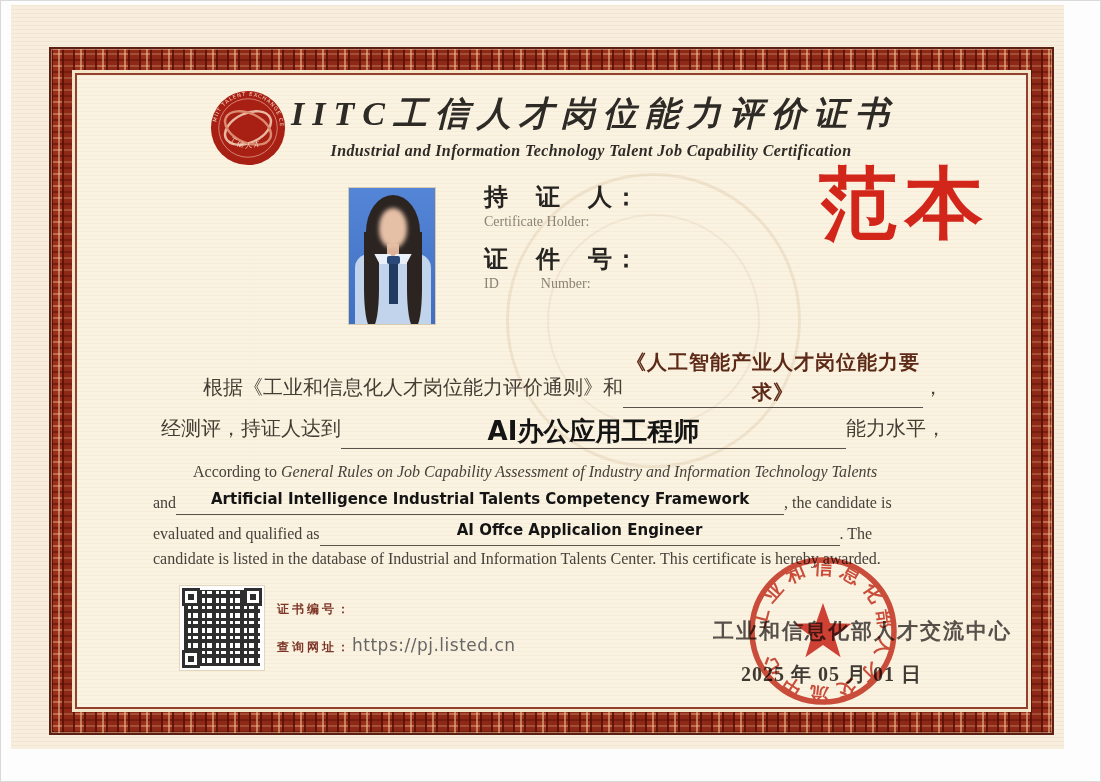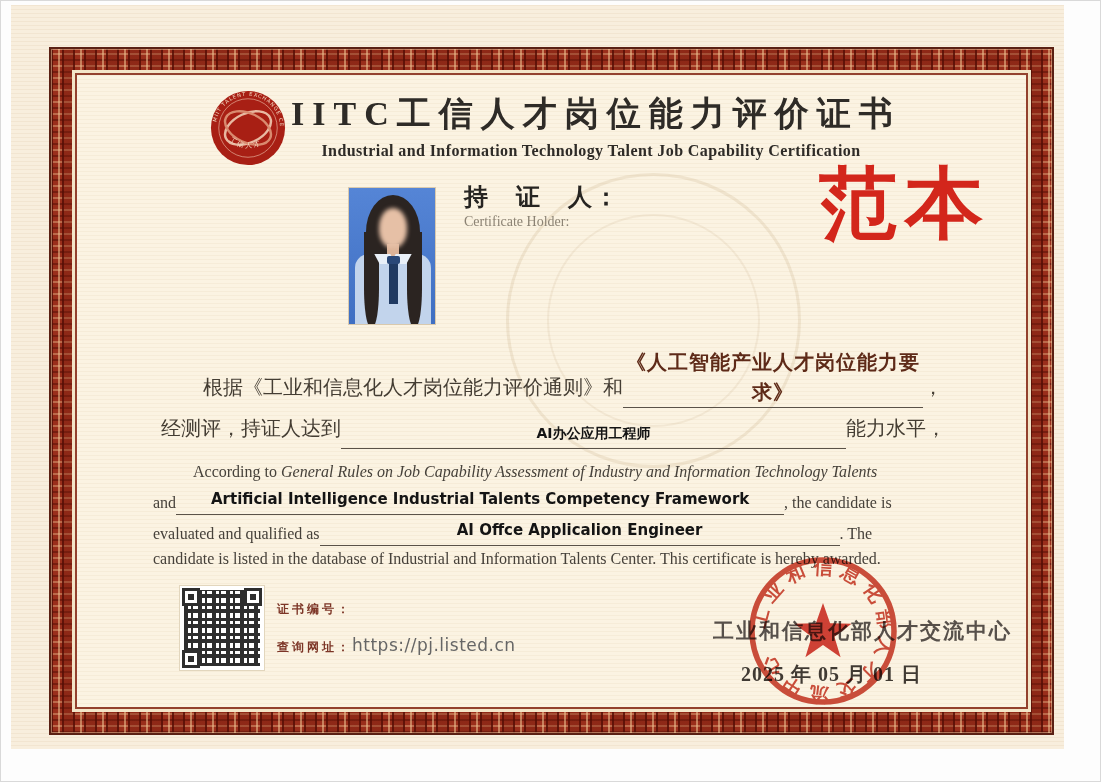--- a/index.html
+++ b/index.html
@@ -34,21 +34,21 @@
 
   
   .watermark { position:absolute; left:505px; top:172px; width:295px; height:295px; z-index:4;
            border:3px solid rgba(170,132,78,.14); border-radius:50%; }
   .watermark::after { content:""; position:absolute; inset:38px; border:2px solid rgba(170,132,78,.10); border-radius:50%; }
 
   .content { position:absolute; inset:0; z-index:5; }
 
   
   .logo { position:absolute; left:208px; top:88px; width:78px; height:78px; }
-  .titles { position:absolute; left:290px; top:90px; width:600px; text-align:center; }
+  .titles { position:absolute; left:290px; top:90px; width:600px; text-align:center;font-style:italic; }
   .cert-title { font-size:34px; font-weight:bold; color:#2e2b27; letter-spacing:8px; white-space:nowrap; }
   .cert-subtitle { margin-top:5px; font-size:16px; font-weight:bold; color:#2e2b27; letter-spacing:.4px; white-space:nowrap; }
 
   .specimen { position:absolute; left:818px; top:160px; font-size:78px; font-weight:bold; color:#d3261b;
            font-family:"DejaVu Sans","Liberation Sans",sans-serif; letter-spacing:8px; line-height:1.1; }
 
   
   .photo { position:absolute; left:347px; top:186px; width:88px; height:138px; overflow:hidden;
            background:linear-gradient(180deg,#5585d6,#3f6fc2); border:1px solid #d9c9ad; }
   .photo .hair { position:absolute; left:17px; top:7px; width:54px; height:74px; background:#2b2421; border-radius:50% 50% 42% 42%; }
@@ -57,32 +57,32 @@
   .photo .face { position:absolute; left:30px; top:20px; width:28px; height:40px; background:#e6c0a6; border-radius:50% 50% 46% 46%; filter:blur(2px); }
   .photo .neck { position:absolute; left:38px; top:56px; width:12px; height:14px; background:#dcb398; }
   .photo .shirt { position:absolute; left:6px; top:66px; width:76px; height:72px; background:#c2d4ec; border-radius:14px 14px 0 0; }
   .photo .collar-l { position:absolute; left:28px; top:66px; width:16px; height:10px; background:#e9f0f8; transform:skewX(28deg); }
   .photo .collar-r { position:absolute; left:44px; top:66px; width:16px; height:10px; background:#e9f0f8; transform:skewX(-28deg); }
   .photo .tie { position:absolute; left:40px; top:72px; width:9px; height:44px; background:#203a62; }
   .photo .tie-knot { position:absolute; left:38px; top:68px; width:13px; height:8px; background:#2a4878; border-radius:2px; }
 
   
   .fields { position:absolute; left:463px; top:180px; width:260px; }
-  .field { margin-bottom:13px; }
+  .field { margin-bottom:13px;margin-left:20px; }
   .f-cn { font-size:24px; font-weight:bold; color:#262421; letter-spacing:2px; white-space:pre; }
   .f-en { font-size:14px; color:#8b8273; margin-top:1px; white-space:pre; }
 
   
   .body-cn { position:absolute; left:160px; top:346px; width:800px; font-size:20px; color:#443d33; line-height:41px; }
   .indent { display:inline-block; width:42px; }
   .blank { display:inline-block; border-bottom:1.5px solid #5a5248; text-align:center; vertical-align:bottom; line-height:30px; }
   .blank-cn1 { width:300px; }
   .blank-cn2 { width:505px; }
   .fill-maroon { font-weight:bold; color:#5e2a18; letter-spacing:1px; }
-  .fill-black { font-weight:bold; color:#141414; font-family:"DejaVu Sans","Liberation Sans",sans-serif; font-size:14px; }
+  .fill-black { font-weight:bold; color:#141414; font-family:"DejaVu Sans","Liberation Sans",sans-serif; font-size:26px; }
 
   
   .body-en { position:absolute; left:152px; top:458px; width:808px; font-size:16px; color:#46413a; line-height:25px; }
   .indent-en { display:inline-block; width:40px; }
   .italic { font-style:italic; }
   .blank-en1 { width:608px; }
   .blank-en2 { width:520px; }
   .fill-en { font-weight:bold; color:#141414; font-family:"DejaVu Sans","Liberation Sans",sans-serif; font-size:15px; }
 
   
@@ -154,20 +154,24 @@
       <div class="tie-knot"></div>
       <div class="face"></div>
     </div>
 
     <div class="fields">
       <div class="field">
         <div class="f-cn">持　证　人：</div>
         <div class="f-en">Certificate Holder:</div>
       </div>
       <div class="field">
+        <div class="f-cn">证　件　号：</div>
+        <div class="f-en">ID            Number:</div>
+      </div>
+      <div class="field">
       </div>
     </div>
 
     <div class="body-cn">
       <div>
         <span class="indent"></span><span>根据《工业和信息化人才岗位能力评价通则》和</span><span class="blank blank-cn1"><span class="fill-maroon">《人工智能产业人才岗位能力要求》</span></span><span>，</span>
       </div>
       <div>
         <span>经测评，持证人达到</span><span class="blank blank-cn2"><span class="fill-black">AI办公应用工程师</span></span><span>能力水平，</span>
       </div>

